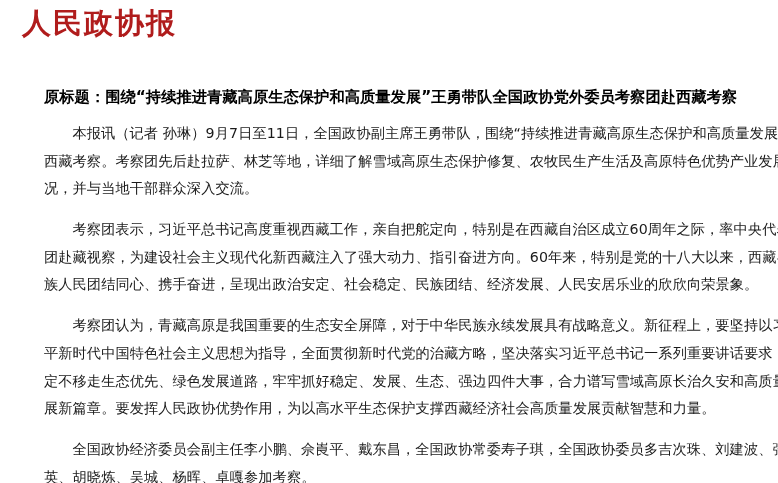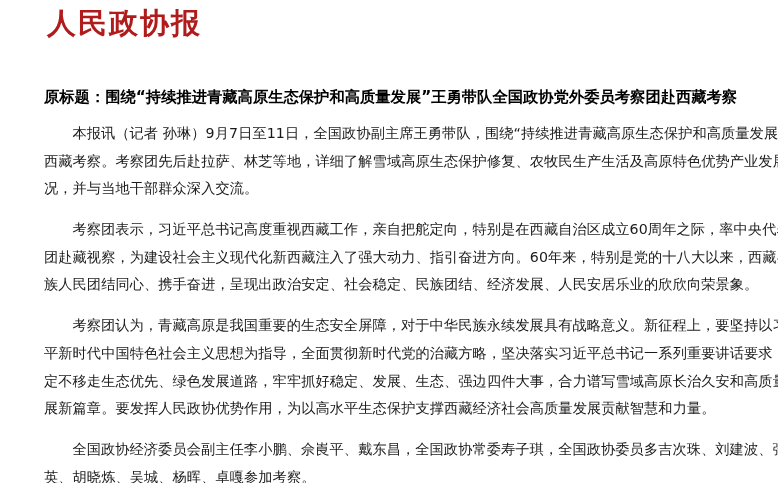--- a/index.html
+++ b/index.html
@@ -19,21 +19,20 @@
     width: 778px;
     height: 483px;
     box-sizing: border-box;
   }
   
   .masthead {
     position: absolute;
     left: 22px;
     top: 8px;
     width: 270px;
-    margin-left: 25px;
   }
   .masthead-title {
     font-family: "DejaVu Serif", "Liberation Serif", serif;
     font-weight: bold;
     font-size: 29px;
     letter-spacing: 2px;
     color: #b01c1c;
     line-height: 1.1;
     white-space: nowrap;
   }

